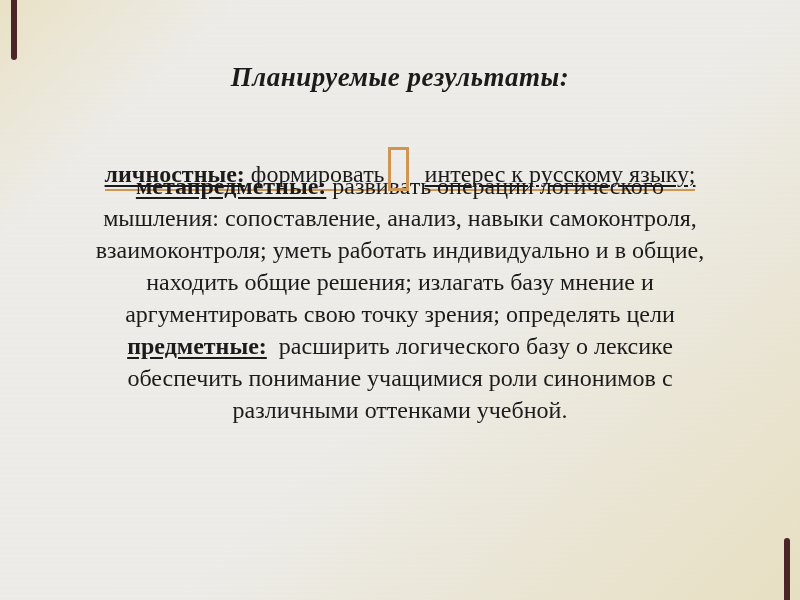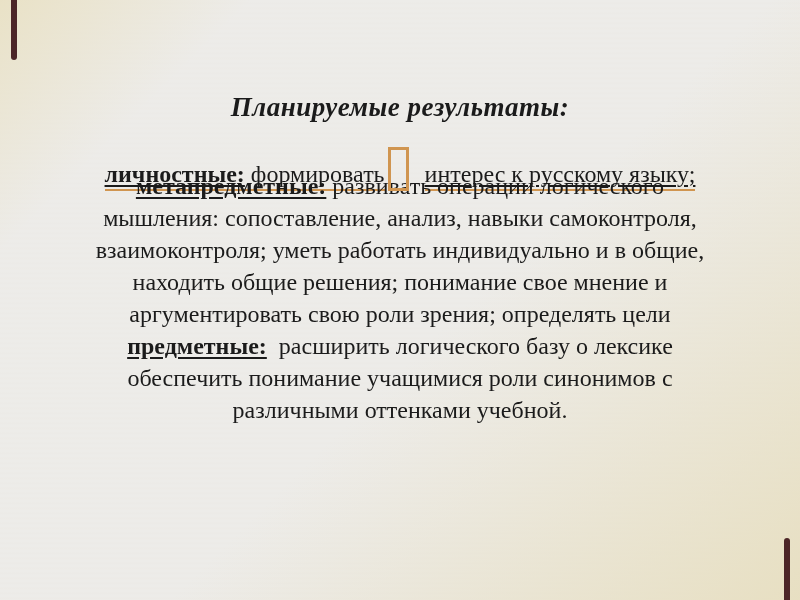--- a/index.html
+++ b/index.html
@@ -41,21 +41,21 @@
   }
   .corner-bar.bottom-right {
     right: 10px;
     bottom: 0;
     height: 62px;
     border-radius: 3px 3px 0 0;
   }
 
   .title {
     position: absolute;
-    top: 92px;
+    top: 62px;
     left: 0;
     width: 100%;
     text-align: center;
     font-size: 27px;
     font-weight: bold;
     font-style: italic;
     color: var(--ink, #1b1b1b);
     letter-spacing: 0.5px;
   }
 
@@ -112,22 +112,22 @@
   <div class="title">Планируемые результаты:</div>
 
   <div class="body-text">
 
     <div class="line"><span class="tan-underline"><span class="term">личностные:</span><span> формировать</span></span><span class="placeholder-box"></span> <span class="tan-underline"><span class="black-underline">интерес к русскому языку;</span></span></div>
 
     <div class="line"><span class="term">метапредметные:</span><span> развивать операции логического</span></div>
 
     <div class="line">мышления: сопоставление, анализ, навыки самоконтроля,</div>
     <div class="line">взаимоконтроля; уметь работать индивидуально и в общие,</div>
-    <div class="line">находить общие решения; понимание свое мнение и</div>
-    <div class="line">аргументировать свою роли зрения; определять цели</div>
+    <div class="line">находить общие решения; излагать базу мнение и</div>
+    <div class="line">аргументировать свою точку зрения; определять цели</div>
 
     <div class="line"><span class="term">предметные:</span><span>  расширить логического базу о лексике</span></div>
 
     <div class="line">обеспечить понимание учащимися роли синонимов с</div>
     <div class="line">различными оттенками учебной.</div>
 
   </div>
 </div>
 
 </body></html>

